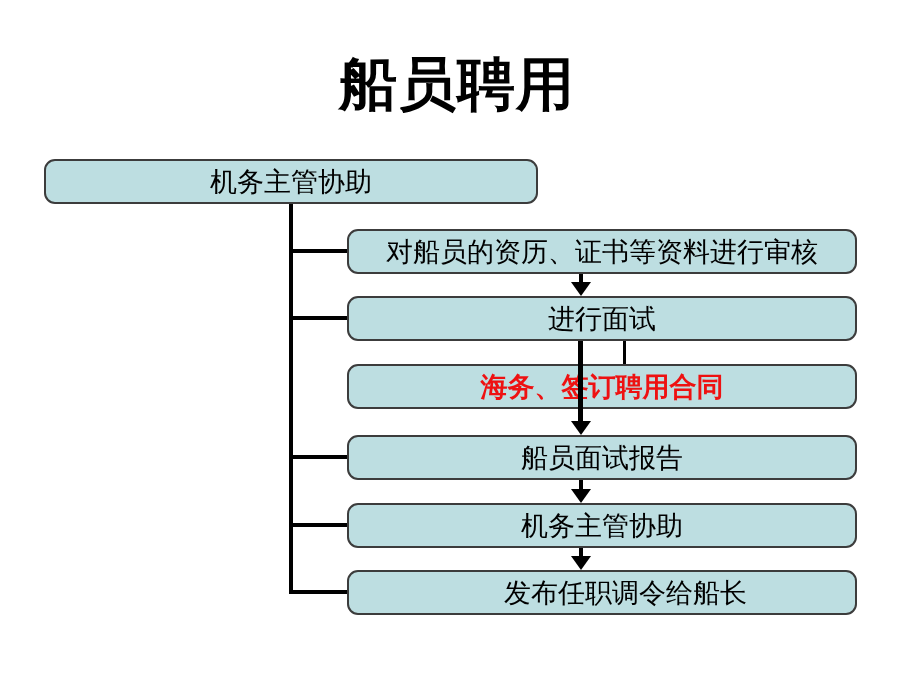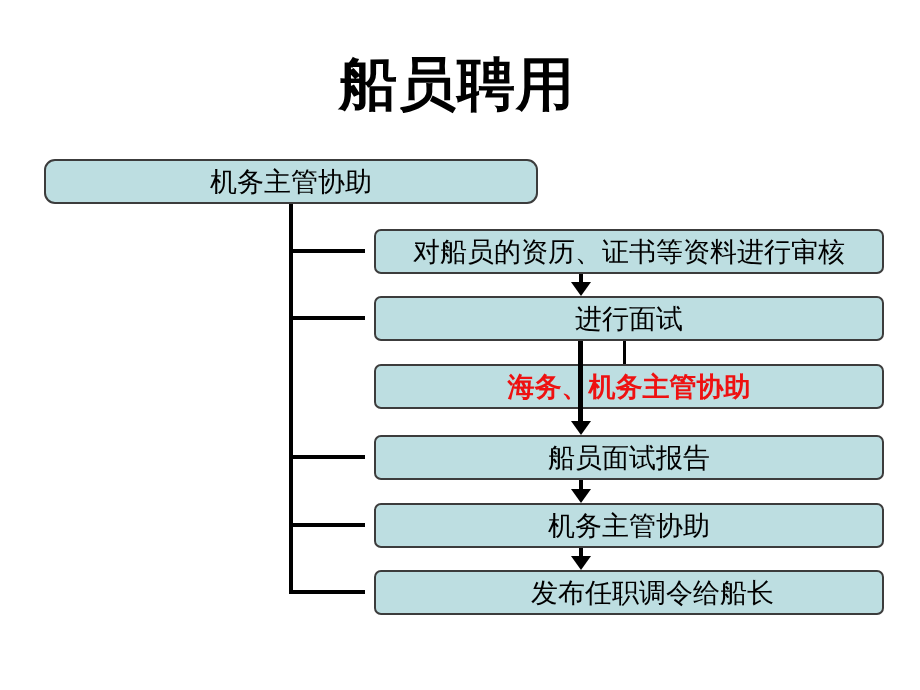--- a/index.html
+++ b/index.html
@@ -42,24 +42,23 @@
     z-index: 2;
     white-space: nowrap;
   }
   .root-box {
     left: 44px;
     top: 159px;
     width: 494px;
     height: 45px;
   }
   .step {
-    left: 374px;
+    left: 347px;
     width: 510px;
     height: 45px;
-    border-radius: 7px;
   }
   .step-a { top: 229px; }
   .step-b { top: 296px; }
   .step-c { top: 364px; }
   .step-d { top: 435px; }
   .step-e { top: 503px; }
   .step-f { top: 570px; padding-left: 47px; }
   .assist {
     color: var(--assist-text, #ee1111);
     font-weight: bold;
@@ -121,21 +120,21 @@
 <body>
 
 <div class="slide">
 
   <div class="title">船员聘用</div>
 
   <div class="box root-box">机务主管协助</div>
 
   <div class="box step step-a">对船员的资历、证书等资料进行审核</div>
   <div class="box step step-b">进行面试</div>
-  <div class="box step step-c assist">海务、机务主管协助</div>
+  <div class="box step step-c assist">海务、签订聘用合同</div>
   <div class="box step step-d">船员面试报告</div>
   <div class="box step step-e">机务主管协助</div>
   <div class="box step step-f">发布任职调令给船长</div>
 
   <div class="line spine"></div>
   <div class="line connector conn-a"></div>
   <div class="line connector conn-b"></div>
   <div class="line connector conn-d"></div>
   <div class="line connector conn-e"></div>
   <div class="line connector conn-f"></div>

